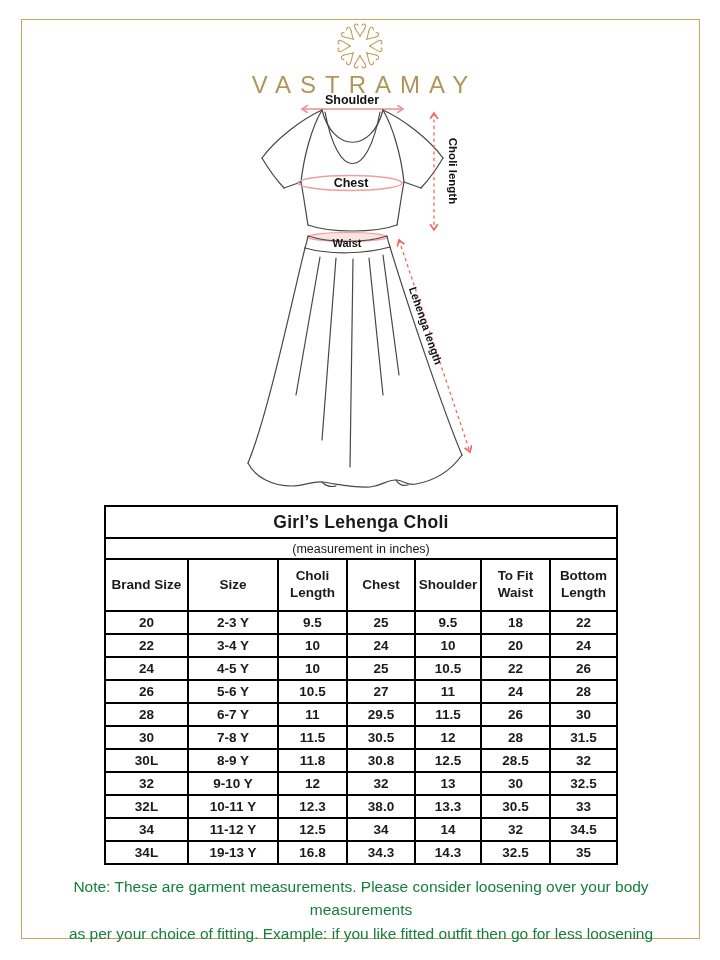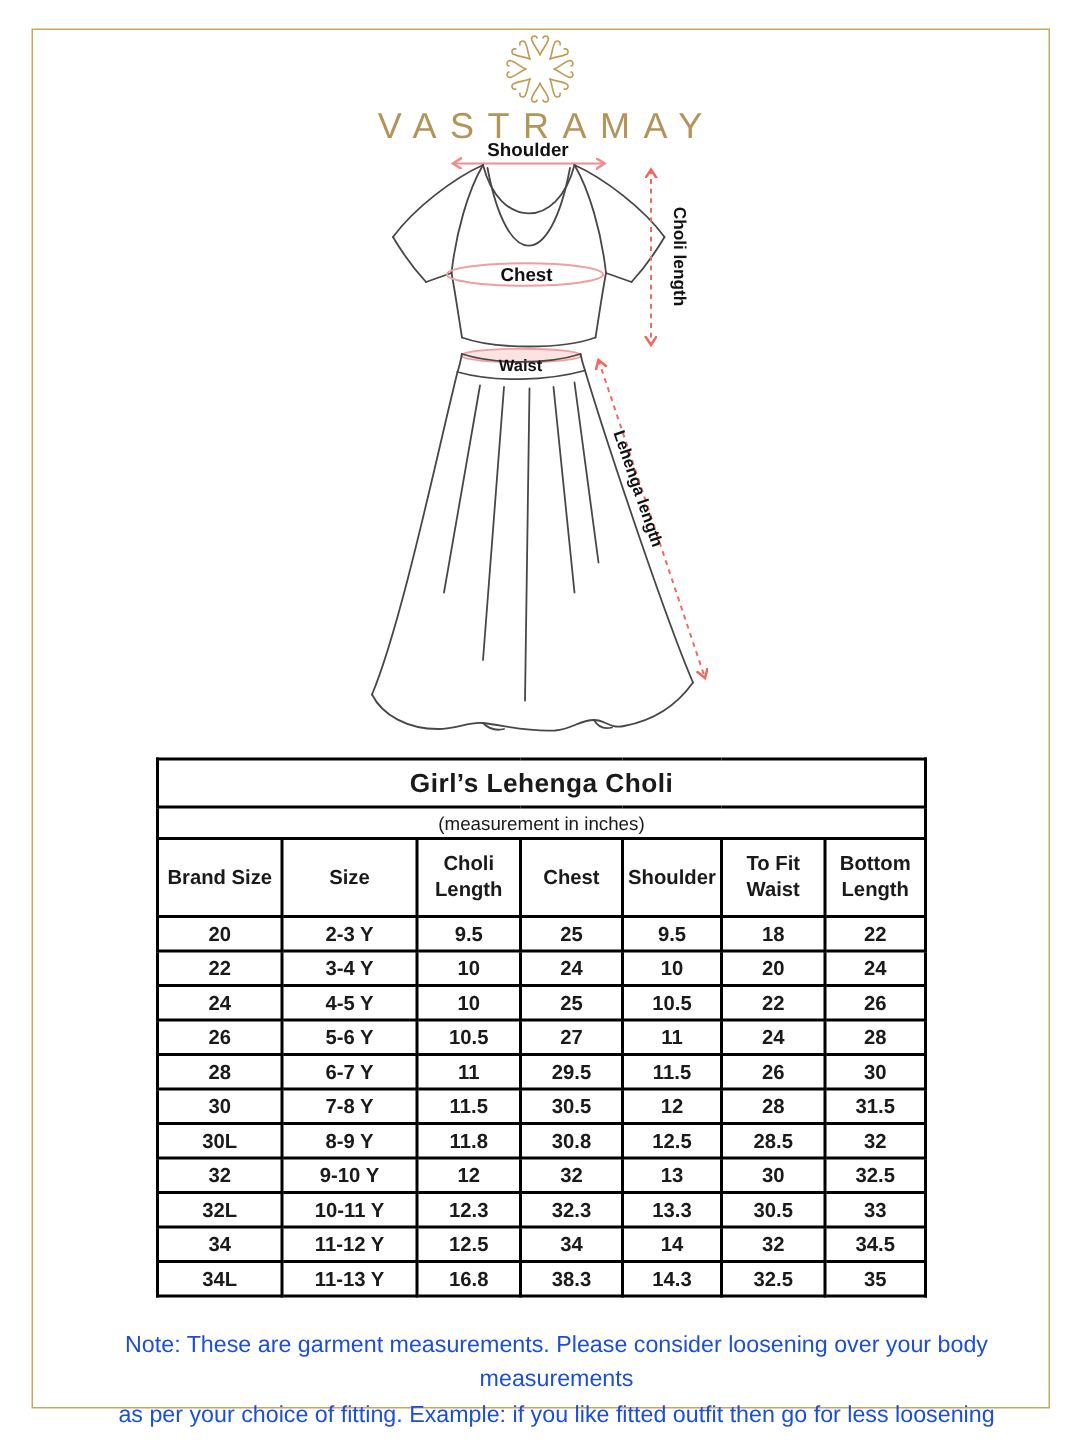--- a/index.html
+++ b/index.html
@@ -21,22 +21,22 @@
   .size-table{
     position:absolute;top:505px;left:104px;width:512px;
     border-collapse:collapse;table-layout:fixed;text-align:center;color:#1a1a1a;
   }
   .size-table th,.size-table td{border:2px solid #000;padding:0;}
   .size-table .title-cell{font-size:17.5px;font-weight:bold;height:30px;letter-spacing:.3px;}
   .size-table .subtitle-cell{font-size:12.5px;font-weight:400;height:19px;text-align:center;}
   .size-table thead tr.cols th{font-size:13.5px;font-weight:bold;height:50px;line-height:1.25;}
   .size-table tbody td{font-size:13.5px;font-weight:bold;height:21px;}
   .note{
-    position:absolute;top:874px;left:28px;width:664px;margin:11px;
-    font-size:15.5px;line-height:1.5;color:#1d4ed8;text-align:center;
+    position:absolute;top:874px;left:28px;width:664px;margin:1px;
+    font-size:15.5px;line-height:1.5;color:#15803d;text-align:center;
   }
   svg text{fill:#111;}
   .mlabel{font-size:12.5px;font-weight:bold;}
   .mlabel-sm{font-size:11px;font-weight:bold;}
   .garment{stroke:#474747;stroke-width:1.2;fill:none;stroke-linecap:round;stroke-linejoin:round;}
 </style>
 </head>
 <body>
 
 <div class="gold-frame"></div>
@@ -214,39 +214,39 @@
         <td>12</td>
         <td>32</td>
         <td>13</td>
         <td>30</td>
         <td>32.5</td>
       </tr>
       <tr>
         <td>32L</td>
         <td>10-11 Y</td>
         <td>12.3</td>
-        <td>32.3</td>
+        <td>38.0</td>
         <td>13.3</td>
         <td>30.5</td>
         <td>33</td>
       </tr>
       <tr>
         <td>34</td>
         <td>11-12 Y</td>
         <td>12.5</td>
         <td>34</td>
         <td>14</td>
         <td>32</td>
         <td>34.5</td>
       </tr>
       <tr>
         <td>34L</td>
-        <td>11-13 Y</td>
+        <td>19-13 Y</td>
         <td>16.8</td>
-        <td>38.3</td>
+        <td>34.3</td>
         <td>14.3</td>
         <td>32.5</td>
         <td>35</td>
       </tr>
     </tbody>
 </table>
 
 <p class="note"><span>Note: These are garment measurements. Please consider loosening over your body measurements</span><br>
    <span>as per your choice of fitting. Example: if you like fitted outfit then go for less loosening</span>
 </p>

